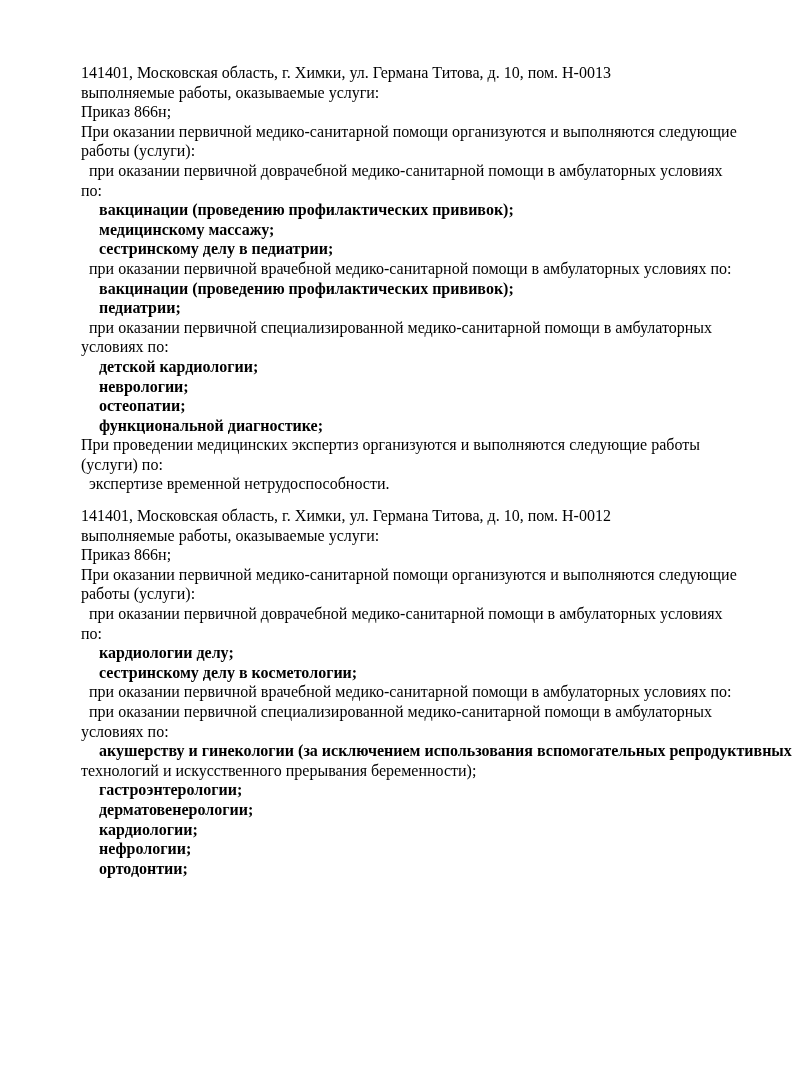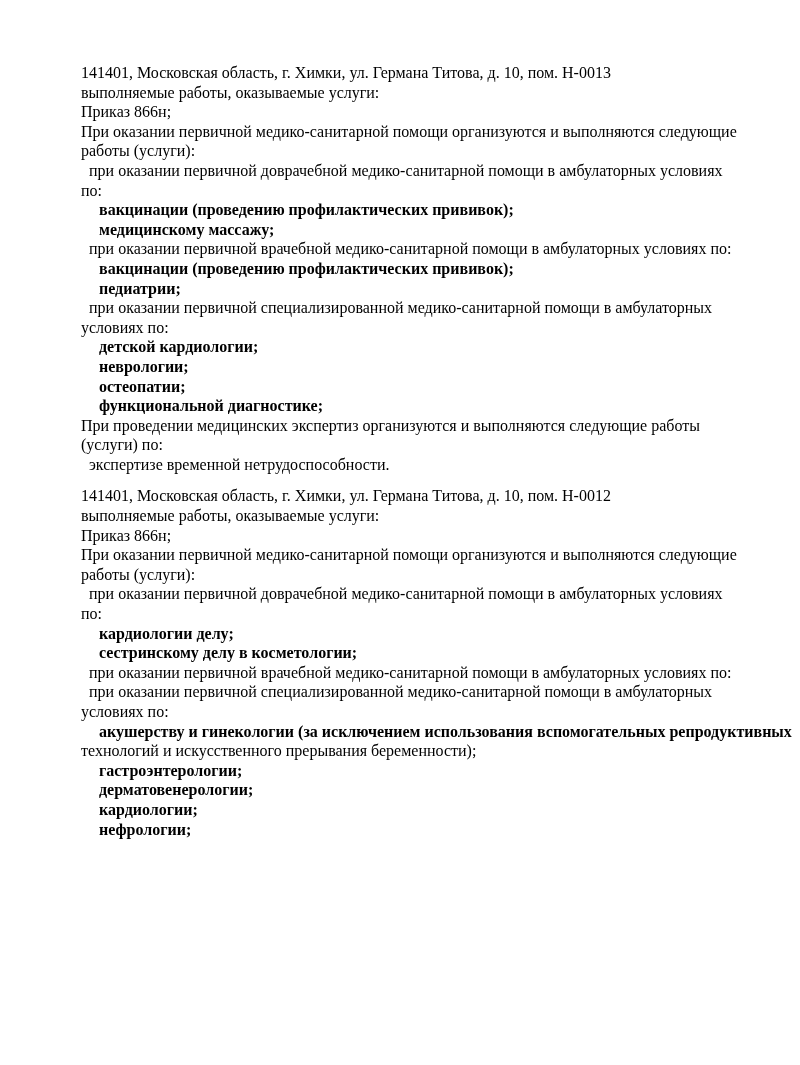--- a/index.html
+++ b/index.html
@@ -40,20 +40,21 @@
       <div class="address-block">
         <div class="line indent-0">141401, Московская область, г. Химки, ул. Германа Титова, д. 10, пом. Н-0013</div>
         <div class="line indent-0">выполняемые работы, оказываемые услуги:</div>
         <div class="line indent-0">Приказ 866н;</div>
         <div class="line indent-0">При оказании первичной медико-санитарной помощи организуются и выполняются следующие</div>
         <div class="line indent-0">работы (услуги):</div>
         <div class="line indent-1">при оказании первичной доврачебной медико-санитарной помощи в амбулаторных условиях</div>
         <div class="line indent-0">по:</div>
         <div class="line indent-2">вакцинации (проведению профилактических прививок);</div>
         <div class="line indent-2">медицинскому массажу;</div>
+        <div class="line indent-2">сестринскому делу в педиатрии;</div>
         <div class="line indent-1">при оказании первичной врачебной медико-санитарной помощи в амбулаторных условиях по:</div>
         <div class="line indent-2">вакцинации (проведению профилактических прививок);</div>
         <div class="line indent-2">педиатрии;</div>
         <div class="line indent-1">при оказании первичной специализированной медико-санитарной помощи в амбулаторных</div>
         <div class="line indent-0">условиях по:</div>
         <div class="line indent-2">детской кардиологии;</div>
         <div class="line indent-2">неврологии;</div>
         <div class="line indent-2">остеопатии;</div>
         <div class="line indent-2">функциональной диагностике;</div>
         <div class="line indent-0">При проведении медицинских экспертиз организуются и выполняются следующие работы</div>
@@ -72,15 +73,16 @@
         <div class="line indent-2">сестринскому делу в косметологии;</div>
         <div class="line indent-1">при оказании первичной врачебной медико-санитарной помощи в амбулаторных условиях по:</div>
         <div class="line indent-1">при оказании первичной специализированной медико-санитарной помощи в амбулаторных</div>
         <div class="line indent-0">условиях по:</div>
         <div class="line indent-2">акушерству и гинекологии (за исключением использования вспомогательных репродуктивных</div>
         <div class="line indent-0">технологий и искусственного прерывания беременности);</div>
         <div class="line indent-2">гастроэнтерологии;</div>
         <div class="line indent-2">дерматовенерологии;</div>
         <div class="line indent-2">кардиологии;</div>
         <div class="line indent-2">нефрологии;</div>
+        <div class="line indent-2">ортодонтии;</div>
       </div>
     </div>
 </div>
 
 </body></html>

